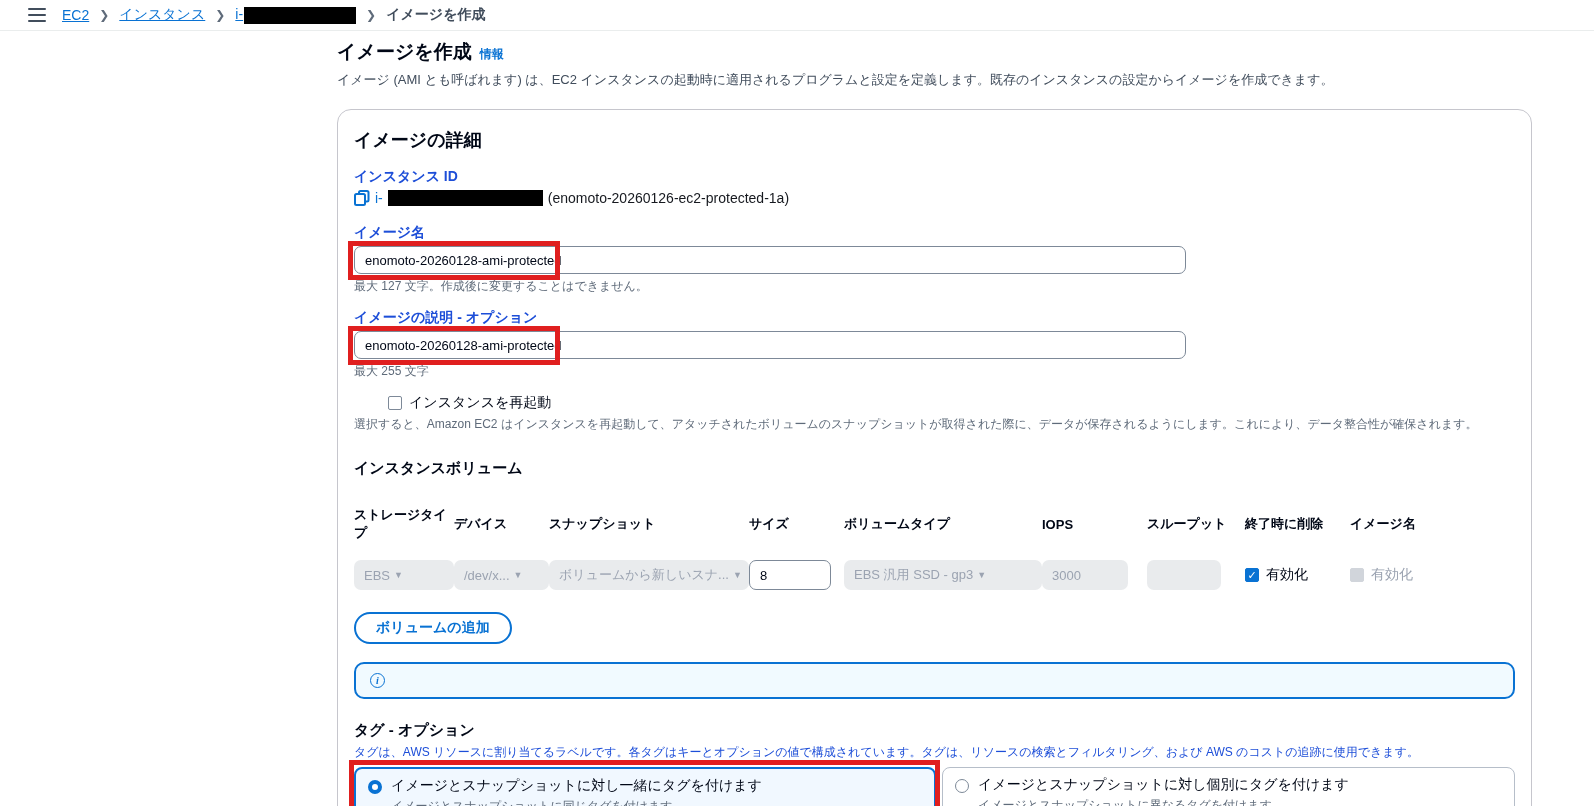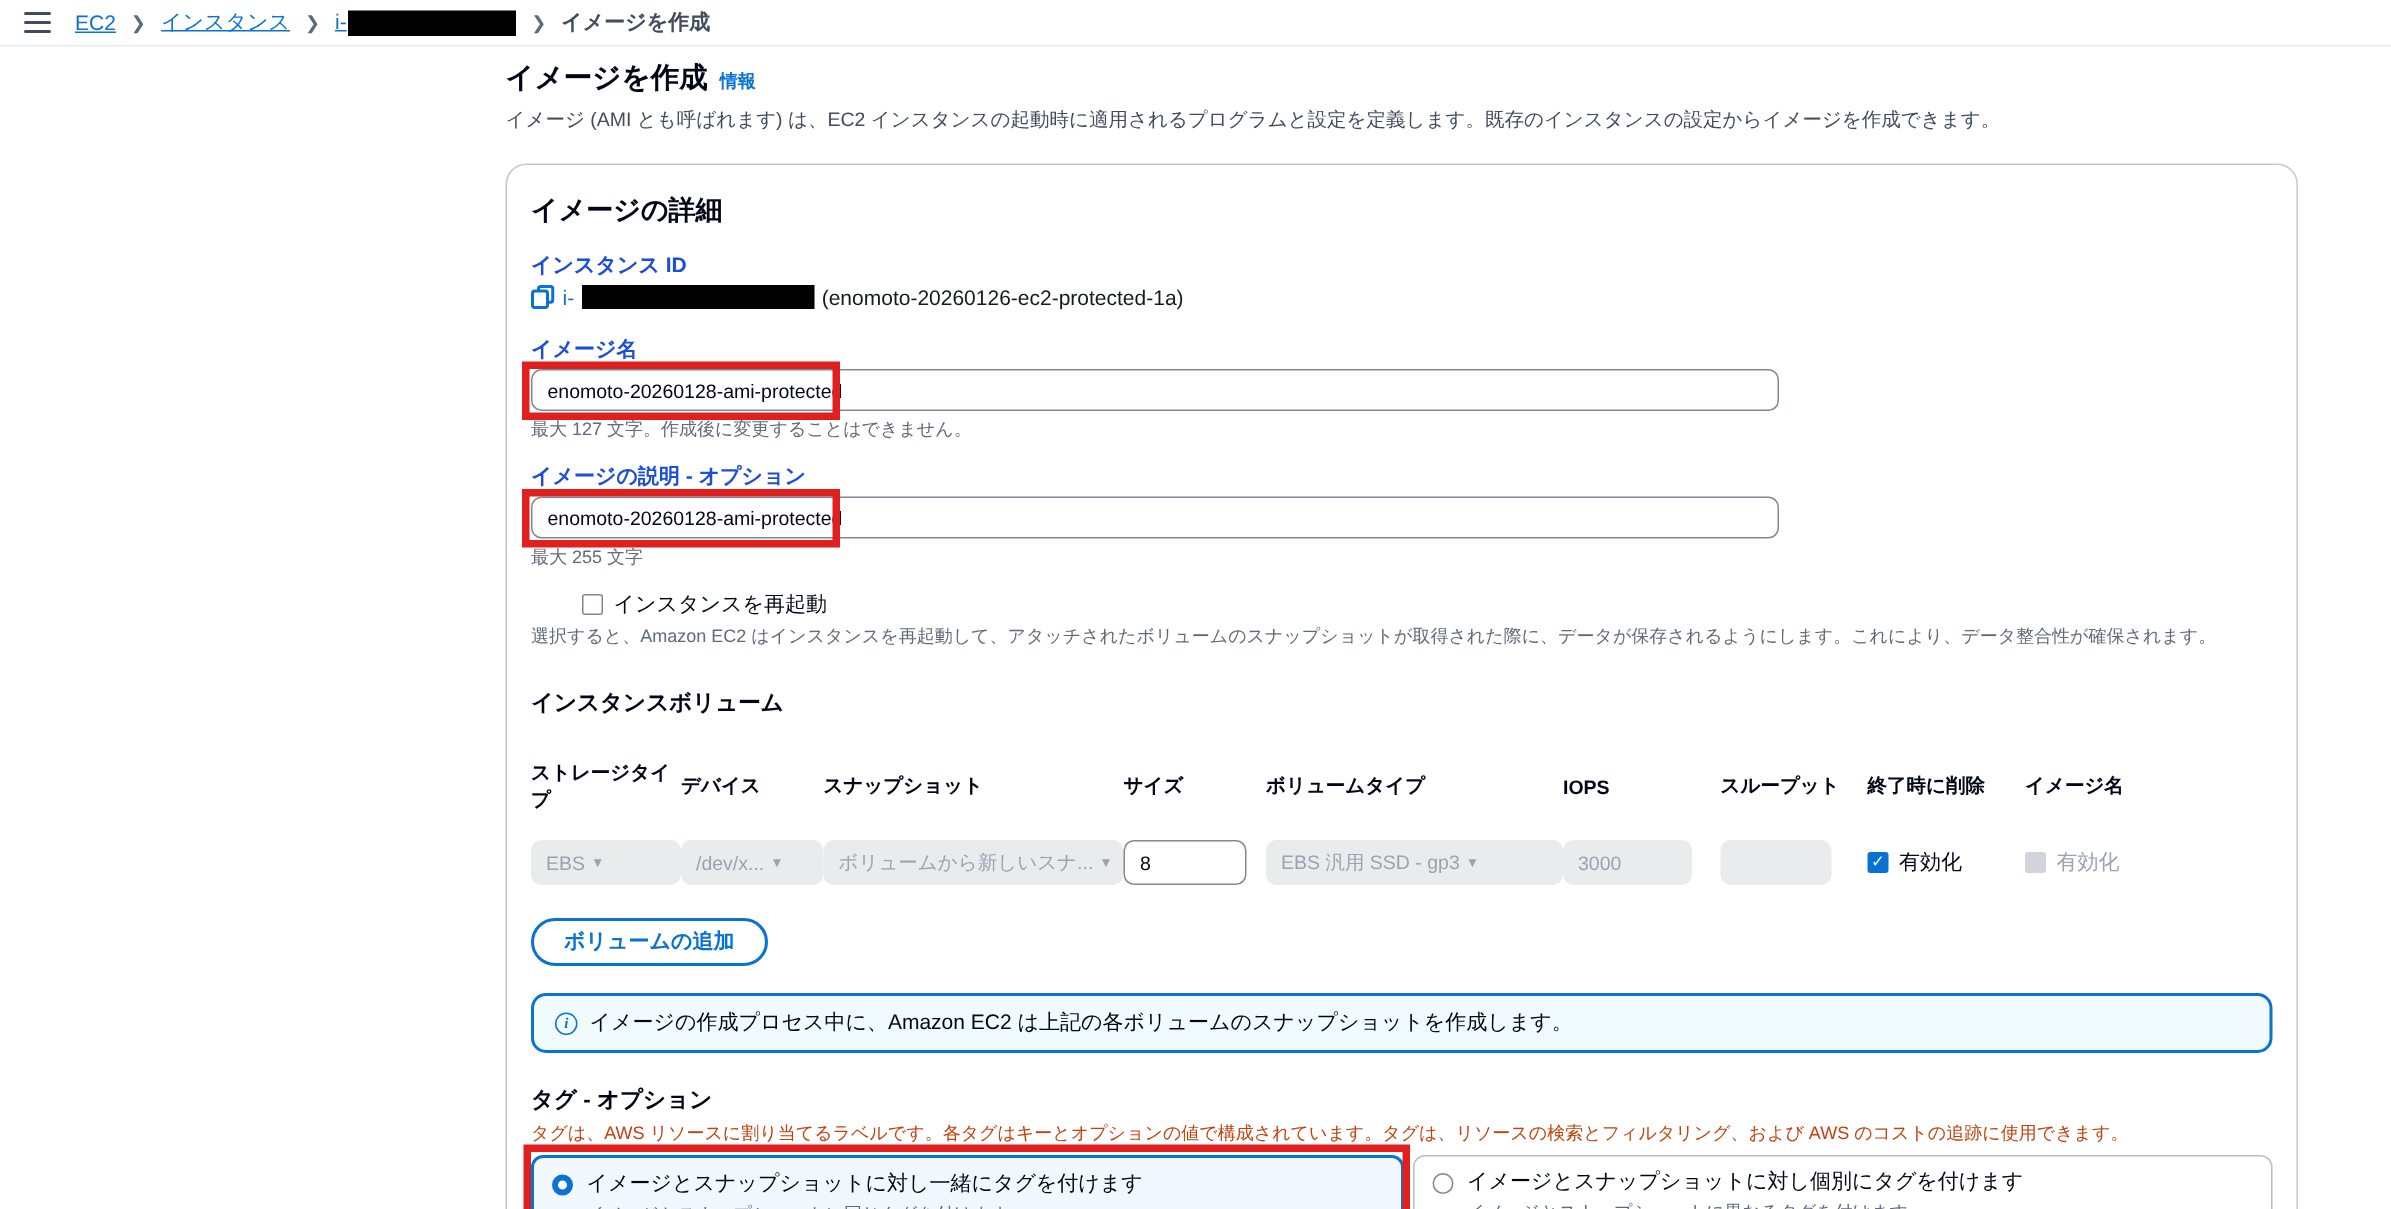--- a/index.html
+++ b/index.html
@@ -1,20 +1,20 @@
 <!DOCTYPE html>
 <html><head>
 <meta charset="utf-8">
 <style>
   * { box-sizing: border-box; margin: 0; padding: 0; }
   html,body { width: 1594px; height: 806px; background: #fff;
     font-family: "Liberation Sans", "DejaVu Sans", sans-serif; color: #16191f; font-size: 14px; }
 
   
-  .topbar { display: flex; align-items: center; height: 31px; padding: 0 12px;
+  .topbar { display: flex; align-items: center; height: 31px; padding: 0 24px;
     border-bottom: 1px solid #eaeded; background: #fff; gap: 10px; }
   .hamburger { width: 18px; height: 14px; display: flex; flex-direction: column;
     justify-content: space-between; cursor: pointer; margin: 0 6px 0 4px; }
   .hamburger span { height: 2px; background: #414d5c; border-radius: 1px; }
   .crumb-link { color: #0972d3; text-decoration: underline; font-size: 14px; cursor: pointer; }
   .crumb-sep { color: #5f6b7a; font-size: 12px; }
   .crumb-current { color: #414d5c; font-weight: bold; }
   .redact { display: inline-block; background: #000; vertical-align: middle; }
   .redact.bc { width: 112px; height: 17px; margin-left: 1px; }
 
@@ -80,21 +80,21 @@
 
   .alert { margin-top: 18px; border: 2px solid #0972d3; background: #f1faff; border-radius: 10px;
     padding: 9px 14px; display: flex; align-items: center; gap: 8px; font-size: 14px; color: #000716; }
   .info-icon { width: 15px; height: 15px; border: 1.5px solid #0972d3; border-radius: 50%;
     color: #0972d3; font-size: 10px; font-weight: bold; display: flex; align-items: center;
     justify-content: center; flex: 0 0 auto; font-family: "Liberation Serif", serif; font-style: italic; }
 
   
   .tags-heading { font-size: 15px; font-weight: bold; font-style: italic; color: #000716; margin-top: 22px; }
   .tags-heading i { font-style: normal; }
-  .tags-desc { margin-top: 4px; font-size: 12px; color: #c2410c; }
+  .tags-desc { margin-top: 4px; font-size: 12px; color: #1d4ed8; }
 
   .tiles { display: grid; grid-template-columns: 582px 573px; column-gap: 6px; margin-top: 6px; }
   .tile { border-radius: 8px; padding: 8px 12px 10px 12px; display: flex; gap: 9px; cursor: pointer; }
   .tile.selected { border: 2px solid #0972d3; background: #f1f8ff; position: relative; }
   .tile.plain { border: 1px solid #b6bec9; background: #fff; }
   .radio { width: 14px; height: 14px; border-radius: 50%; border: 1px solid #7d8998; background: #fff;
     margin-top: 3px; flex: 0 0 auto; }
   .radio.on { border: 4px solid #0972d3; }
   .tile-title { font-size: 14px; color: #000716; }
   .tile-sub { font-size: 12px; color: #5f6b7a; margin-top: 3px; }
@@ -212,21 +212,20 @@
       <div class="cell-check">
         <span class="checkbox disabled"></span>
         <span class="check-label lbl-dis">有効化</span>
       </div>
     </div>
 
     <div class="btn-outline">ボリュームの追加</div>
 
     <div class="alert">
       <span class="info-icon">i</span>
-      <span>イメージの作成プロセス中に、Amazon EC2 は上記の各ボリュームのスナップショットを作成します。</span>
     </div>
 
     <div class="tags-heading"><i>タグ - オプション</i></div>
     <div class="tags-desc">タグは、AWS リソースに割り当てるラベルです。各タグはキーとオプションの値で構成されています。タグは、リソースの検索とフィルタリング、および AWS のコストの追跡に使用できます。</div>
 
     <div class="tiles">
       <div class="tile selected">
         <span class="radio on"></span>
         <div>
           <div class="tile-title">イメージとスナップショットに対し一緒にタグを付けます</div>

